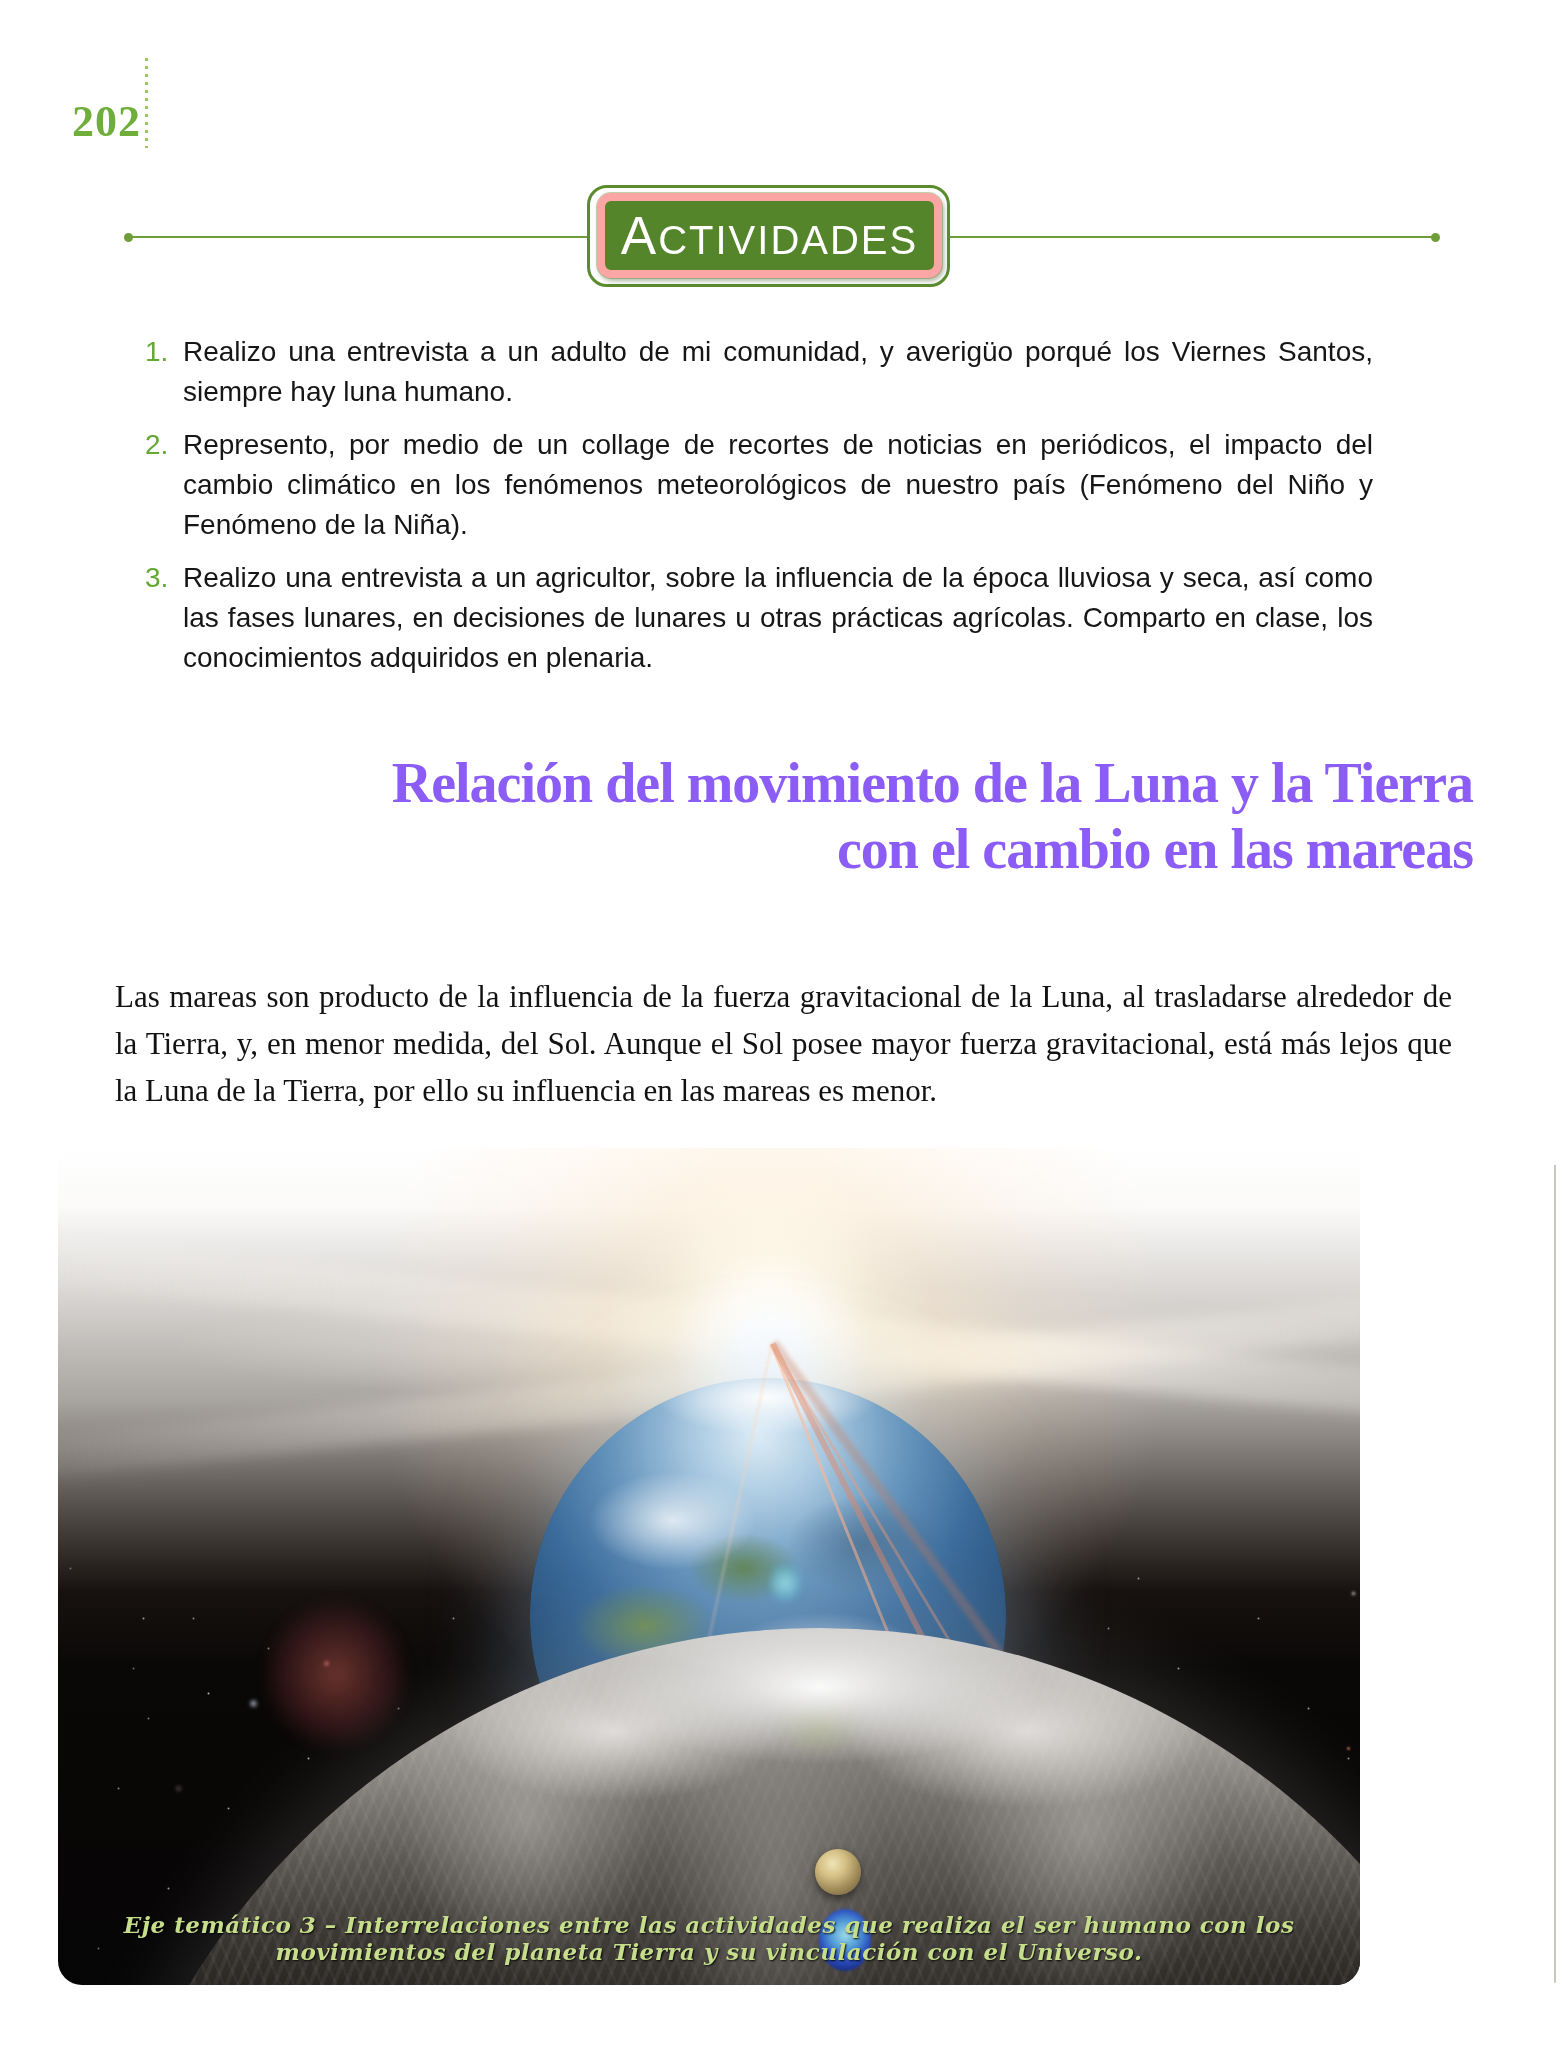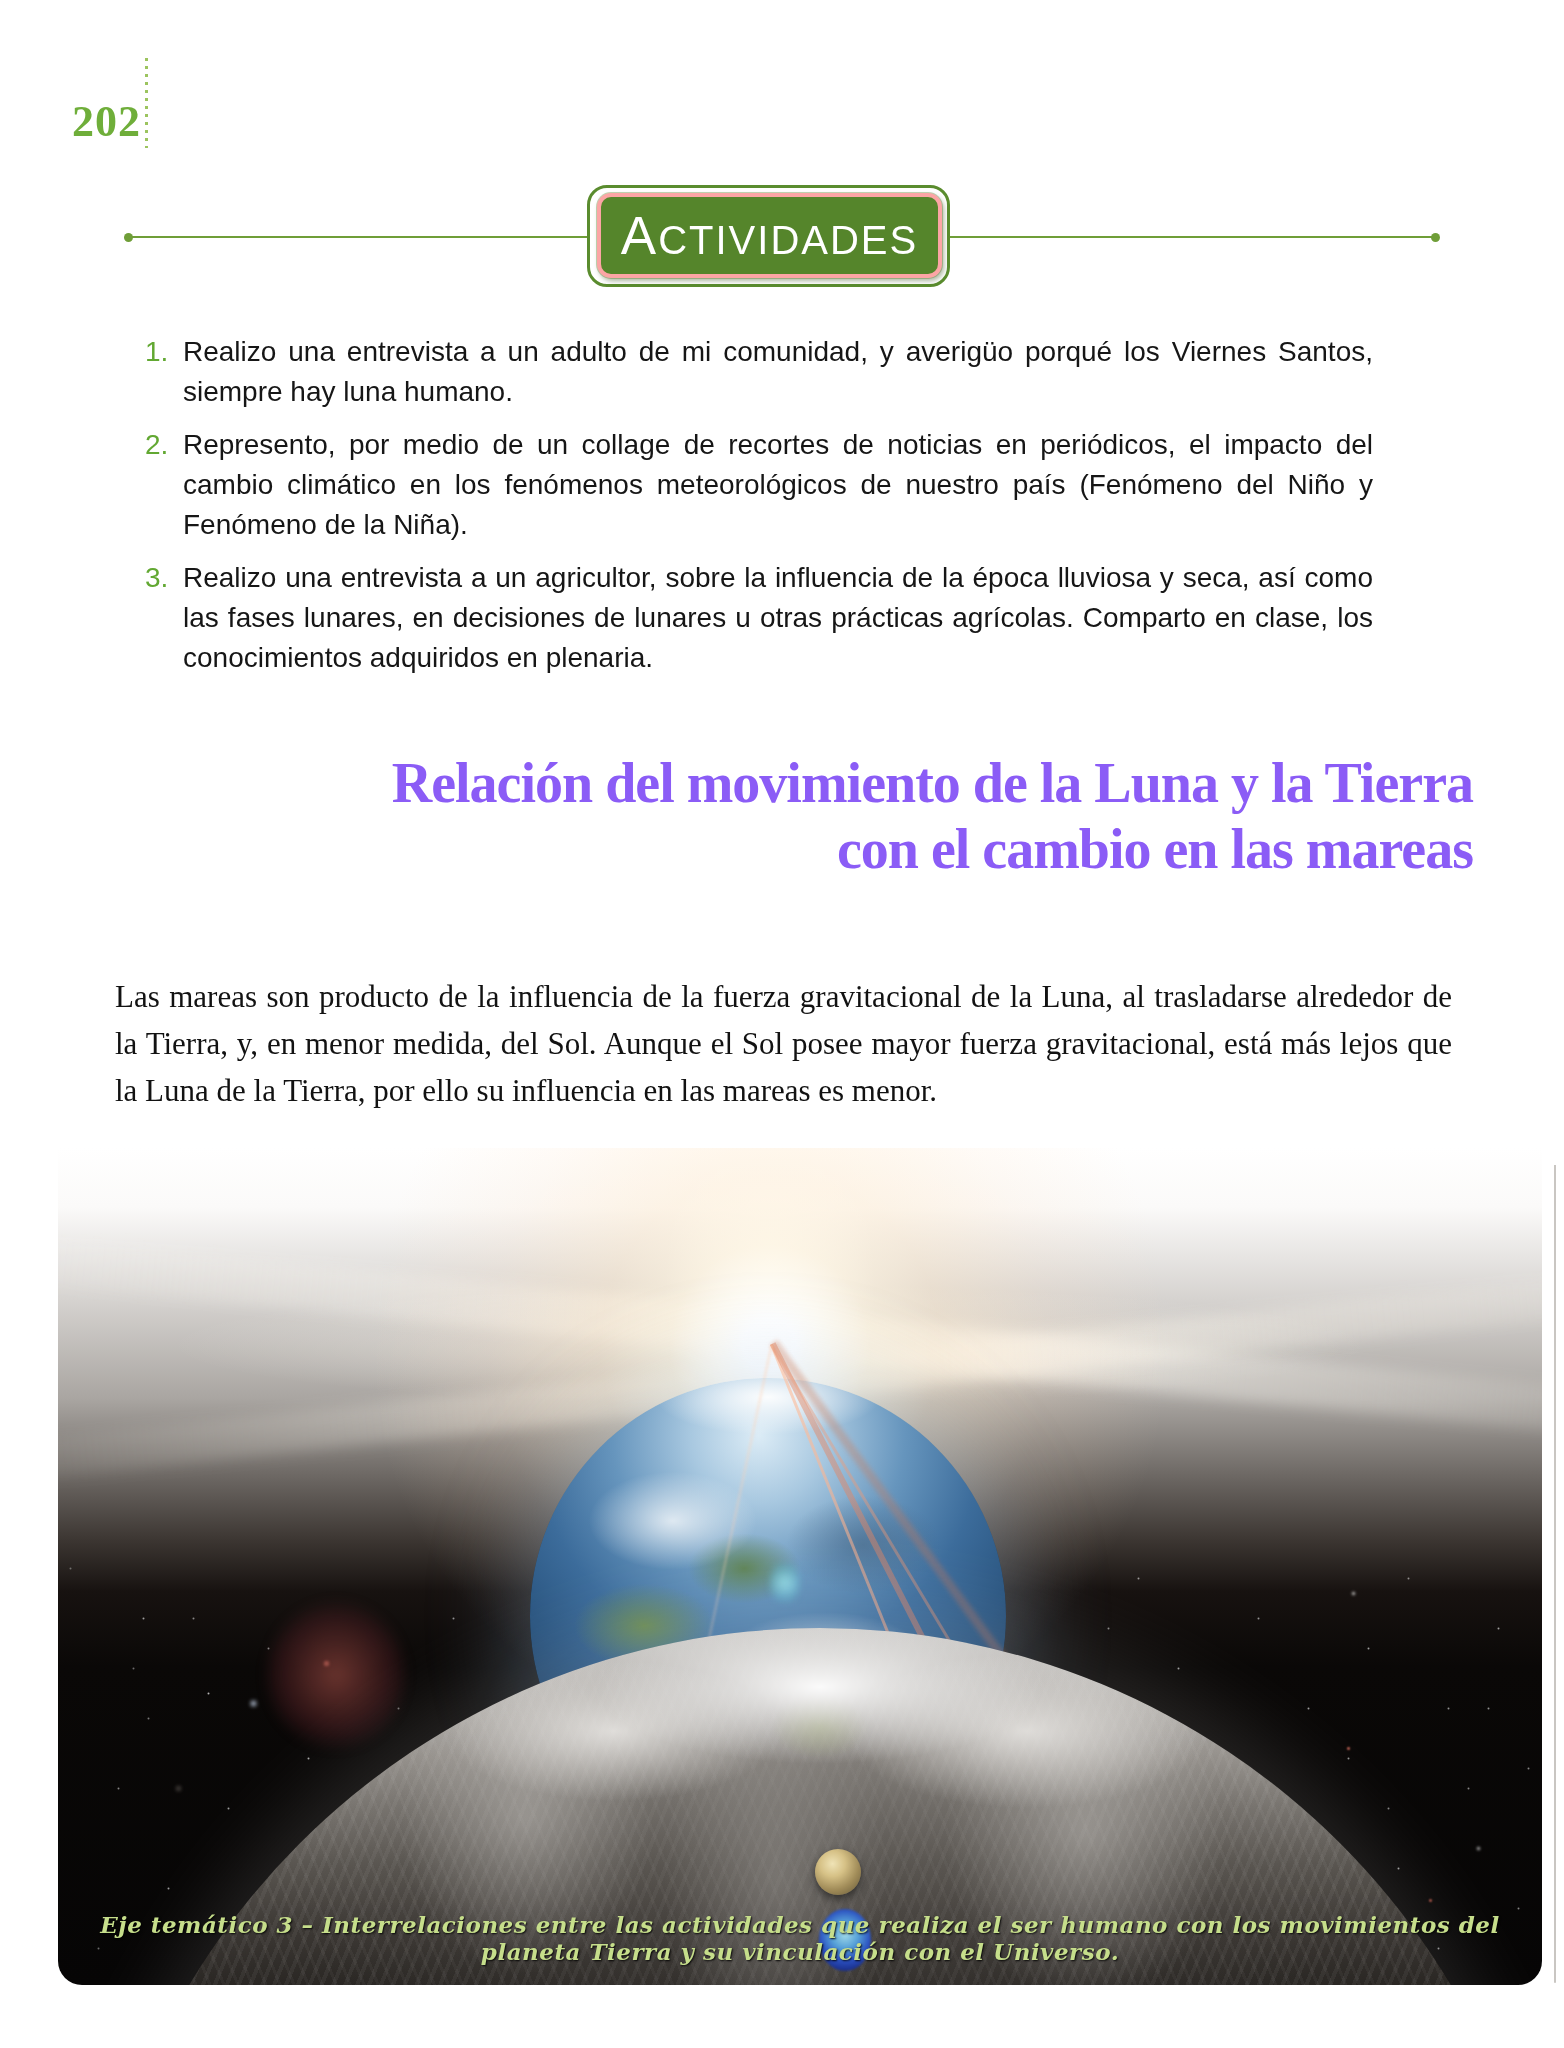--- a/index.html
+++ b/index.html
@@ -15,21 +15,21 @@
   
   .divider{position:absolute;left:127px;top:236px;width:1310px;height:2px;background:#6f9e38;}
   .divider::before,.divider::after{content:"";position:absolute;top:-3.5px;width:9px;height:9px;
       border-radius:50%;background:#6f9e38;}
   .divider::before{left:-3px;}
   .divider::after{right:-3px;}
 
   .badge-outline{position:absolute;left:587px;top:185px;width:363px;height:102px;
       border:3px solid #5a8c2e;border-radius:20px;background:#ffffff;box-sizing:border-box;}
   .badge-fill{position:absolute;left:597px;top:193px;width:345px;height:85px;box-sizing:border-box;
-      background:#55852b;border:4px solid #fca5a5;border-radius:14px;
+      background:#55852b;border:8px solid #fca5a5;border-radius:14px;
       box-shadow:0 0 0 1px rgba(85,133,43,.35), 2px 3px 5px rgba(70,95,45,.45);
       display:flex;align-items:center;justify-content:center;}
   .badge-label{color:#ffffff;font:400 40px "Liberation Sans",sans-serif;text-transform:uppercase;
       letter-spacing:2px;line-height:1;}
   .badge-label::first-letter{font-size:53px;}
 
   
   .activities-list{position:absolute;left:145px;top:332px;width:1228px;}
   .activity-item{display:flex;margin-bottom:13px;font-size:28px;line-height:40px;color:#161616;}
   .activity-num{flex:0 0 38px;color:#62a832;}
@@ -40,21 +40,21 @@
       font:700 56px/66px "Liberation Serif",serif;color:#8b5cf6;letter-spacing:-1px;
       white-space:pre-line;text-align:right;}
 
   
   .body-para{position:absolute;left:115px;width:1337px;text-align:justify;
       font:400 31px/47px "Liberation Serif",serif;color:#121212;z-index:3;}
   .para-1{top:942px;font-family:Liberation Serif, serif;}
   .para-2{top:1138px;}
 
   
-  .figure{position:absolute;left:58px;top:1148px;width:1484px;height:837px;
+  .figure{position:absolute;left:58px;top:1148px;width:1302px;height:837px;
       border-radius:0 0 24px 24px;overflow:hidden;z-index:1;
       background:linear-gradient(180deg,#ffffff 0%,#fbfaf9 7%,#d6d3d0 18%,
                  #a9a5a1 30%,#6e6965 39%,#3b3531 47%,#171210 53%,#0a0807 62%,#060505 100%);}
   .page-edge-line{position:absolute;left:1554px;top:1165px;width:2px;height:818px;
       background:#c9c6c2;border-radius:0 0 4px 4px;z-index:0;}
 
   .starfield{position:absolute;left:0;top:0;width:1px;height:1px;border-radius:50%;
       box-shadow:
        12px 420px 0 .5px rgba(255,255,255,.35), 85px 470px 0 .5px rgba(255,255,255,.6),
        150px 545px 0 .5px rgba(255,255,255,.7), 60px 640px 0 .5px rgba(255,255,255,.5),

